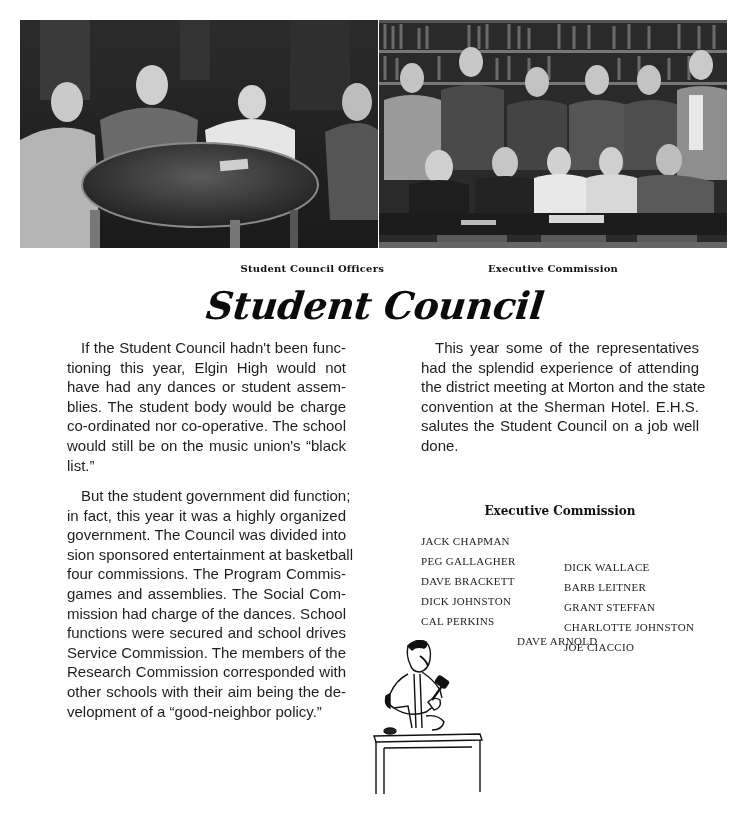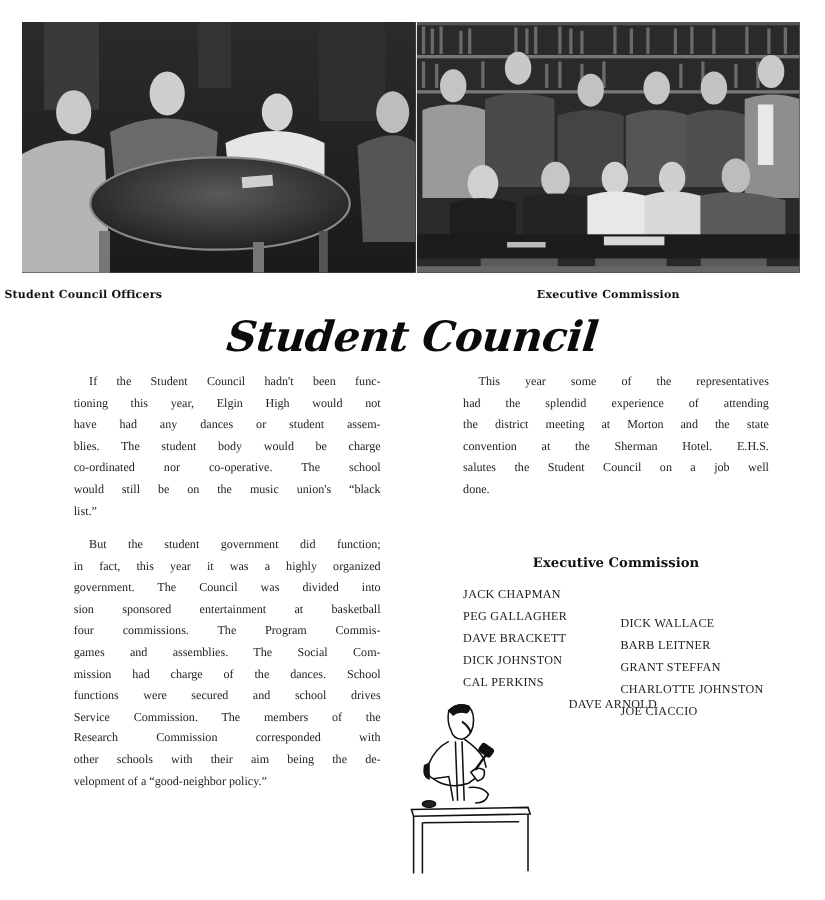--- a/index.html
+++ b/index.html
@@ -4,26 +4,26 @@
 <style>
   html, body { margin: 0; padding: 0; background: #ffffff; }
   body { width: 750px; height: 818px; position: relative; overflow: hidden; color: #1a1a1a; font-family: "DejaVu Sans", sans-serif; }
 
   .photo { position: absolute; top: 20px; height: 228px; overflow: hidden; background: #2a2a2a; }
   .photo svg { display: block; width: 100%; height: 100%; }
   #photo-officers { left: 20px; width: 358px; }
   #photo-exec { left: 379px; width: 348px; }
 
   .caption { position: absolute; top: 263px; font-family: "DejaVu Serif", serif; font-weight: bold; font-size: 10px; letter-spacing: 0.2px; color: #111; }
-  #cap-officers { left: 4px; width: 360px; text-align: left; }
+  #cap-officers { left: 24px; width: 360px; text-align: right; }
   #cap-exec { left: 379px; width: 348px; text-align: center; }
 
   .title { position: absolute; top: 283px; left: 200px; width: 350px; text-align: center; font-family: "DejaVu Serif", serif; font-style: italic; font-weight: bold; font-size: 38px; letter-spacing: -0.5px; color: #0b0b0b; transform: skewX(-6deg); }
 
-  .para { position: absolute; font-family: Liberation Serif, serif; font-size: 11px; line-height: 19.6px; color: #1e1e1e; text-align: justify; text-align-last: justify; }
+  .para { position: absolute; font-family: Liberation Sans, sans-serif; font-size: 15px; line-height: 19.6px; color: #1e1e1e; text-align: justify; text-align-last: justify; }
   .para .ln { display: block; text-align: justify; text-align-last: justify; white-space: nowrap; }
   .para .ln.last { text-align-last: left; }
   .para .ln.indent { padding-left: 14px; }
   #para1 { left: 67px; top: 338px; width: 279px; }
   #para2 { left: 67px; top: 486px; width: 279px; }
   #para3 { left: 421px; top: 338px; width: 278px; }
 
   .exec-heading { position: absolute; left: 410px; top: 504px; width: 300px; text-align: center; font-family: "DejaVu Serif", serif; font-weight: bold; font-size: 12px; color: #111; }
   .roster { position: absolute; left: 421px; top: 535px; width: 300px; font-family: "Liberation Serif", serif; font-size: 11px; letter-spacing: 0.3px; color: #222; }
   .roster .row { height: 20px; position: relative; }

